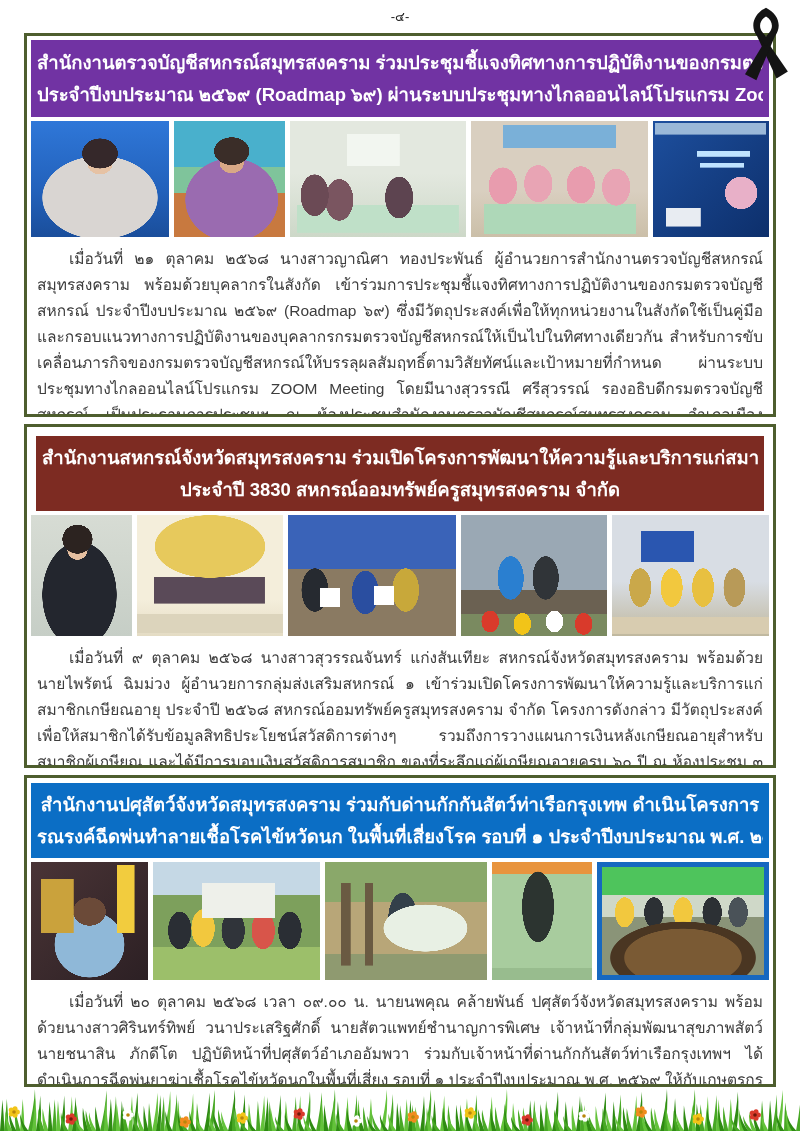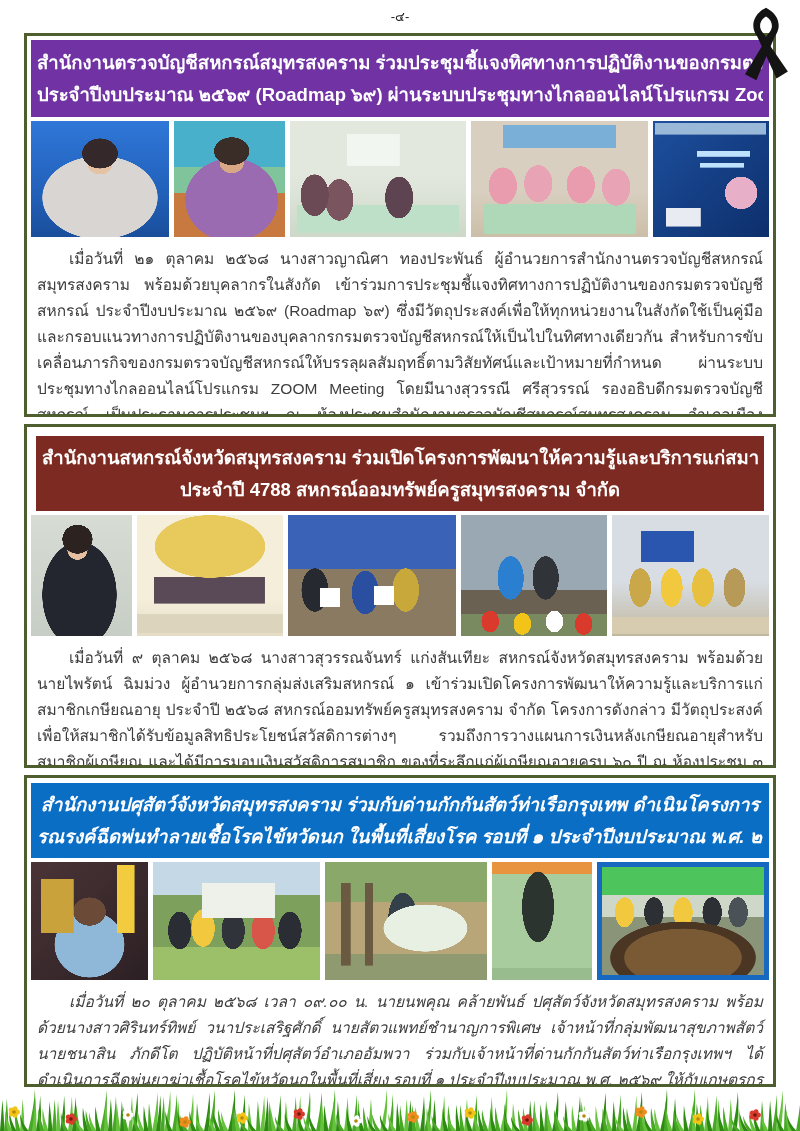--- a/index.html
+++ b/index.html
@@ -8,21 +8,21 @@
   .page-number{padding-top:6px;height:21px;text-align:center;font-size:13px;color:#222;}
 
   
   .ribbon{position:absolute;top:4px;right:6px;width:56px;height:86px;z-index:5;}
 
   
   .news{margin:6px 24px 0;border:3px solid #4e5e2e;background:#fff;padding:4px;
         box-sizing:border-box;overflow:hidden;}
   .news.s1{height:384px;margin-top:6px;}
   .news.s2{height:344px;margin-top:7px;}
-  .news.s3{height:312px;margin-top:7px;font-style:italic;}
+  .news.s3{height:312px;margin-top:7px;}
 
   .hdr{color:#fff;font-weight:bold;text-align:center;font-size:18.5px;line-height:1.72;}
   .hdr div{white-space:nowrap;overflow:hidden;}
   .hdr-purple{background:#7133a3;padding:7px 6px 6px;}
   .hdr-maroon{background:#7d2b22;margin:5px 5px 0;padding:6px 6px 5px;}
   .hdr-blue{background:#0b6ec5;margin:1px 0 0;padding:6px 6px 5px;}
 
   .photos{display:flex;gap:5px;margin-top:4px;}
   .ph{position:relative;overflow:hidden;background:#ccc;}
   .s1 .ph{height:116px;}
@@ -163,21 +163,21 @@
       <div class="ph s1p3" title="staff-watching-zoom-presentation-in-meeting-room"></div>
       <div class="ph s1p4" title="staff-in-pink-shirts-around-conference-table"></div>
       <div class="ph s1p5" title="zoom-meeting-title-slide-with-laptop"></div>
     </div>
     <p class="body-text">เมื่อวันที่ ๒๑ ตุลาคม ๒๕๖๘ นางสาวญาณิศา ทองประพันธ์ ผู้อำนวยการสำนักงานตรวจบัญชีสหกรณ์สมุทรสงคราม พร้อมด้วยบุคลากรในสังกัด เข้าร่วมการประชุมชี้แจงทิศทางการปฏิบัติงานของกรมตรวจบัญชีสหกรณ์ ประจำปีงบประมาณ ๒๕๖๙ (Roadmap ๖๙) ซึ่งมีวัตถุประสงค์เพื่อให้ทุกหน่วยงานในสังกัดใช้เป็นคู่มือและกรอบแนวทางการปฏิบัติงานของบุคลากรกรมตรวจบัญชีสหกรณ์ให้เป็นไปในทิศทางเดียวกัน สำหรับการขับเคลื่อนภารกิจของกรมตรวจบัญชีสหกรณ์ให้บรรลุผลสัมฤทธิ์ตามวิสัยทัศน์และเป้าหมายที่กำหนด ผ่านระบบประชุมทางไกลออนไลน์โปรแกรม ZOOM Meeting โดยมีนางสุวรรณี ศรีสุวรรณ์ รองอธิบดีกรมตรวจบัญชีสหกรณ์ เป็นประธานการประชุมฯ ณ ห้องประชุมสำนักงานตรวจบัญชีสหกรณ์สมุทรสงคราม อำเภอเมืองสมุทรสงคราม จังหวัดสมุทรสงคราม</p>
   </section>
 
   <section class="news s2">
     <div class="hdr hdr-maroon">
       <div>สำนักงานสหกรณ์จังหวัดสมุทรสงคราม ร่วมเปิดโครงการพัฒนาให้ความรู้และบริการแก่สมาชิกเกษียณอายุ</div>
-      <div>ประจำปี 4788 สหกรณ์ออมทรัพย์ครูสมุทรสงคราม จำกัด</div>
+      <div>ประจำปี 3830 สหกรณ์ออมทรัพย์ครูสมุทรสงคราม จำกัด</div>
     </div>
     <div class="photos">
       <div class="ph s2p1" title="woman-in-dark-suit-speaking-with-microphone"></div>
       <div class="ph s2p2" title="group-photo-before-gold-retirement-backdrop"></div>
       <div class="ph s2p3" title="certificate-presentation-on-stage"></div>
       <div class="ph s2p4" title="officials-meeting-on-stage-with-flower-decorations"></div>
       <div class="ph s2p5" title="large-group-in-yellow-and-thai-dress-on-stage"></div>
     </div>
     <p class="body-text">เมื่อวันที่ ๙ ตุลาคม ๒๕๖๘ นางสาวสุวรรณจันทร์ แก่งสันเทียะ สหกรณ์จังหวัดสมุทรสงคราม พร้อมด้วยนายไพรัตน์ ฉิมม่วง ผู้อำนวยการกลุ่มส่งเสริมสหกรณ์ ๑ เข้าร่วมเปิดโครงการพัฒนาให้ความรู้และบริการแก่สมาชิกเกษียณอายุ ประจำปี ๒๕๖๘ สหกรณ์ออมทรัพย์ครูสมุทรสงคราม จำกัด โครงการดังกล่าว มีวัตถุประสงค์เพื่อให้สมาชิกได้รับข้อมูลสิทธิประโยชน์สวัสดิการต่างๆ รวมถึงการวางแผนการเงินหลังเกษียณอายุสำหรับสมาชิกผู้เกษียณ และได้มีการมอบเงินสวัสดิการสมาชิก ของที่ระลึกแก่ผู้เกษียณอายุครบ ๖๐ ปี ณ ห้องประชุม ๓ สหกรณ์ออมทรัพย์ครูสมุทรสงคราม จำกัด</p>
   </section>

